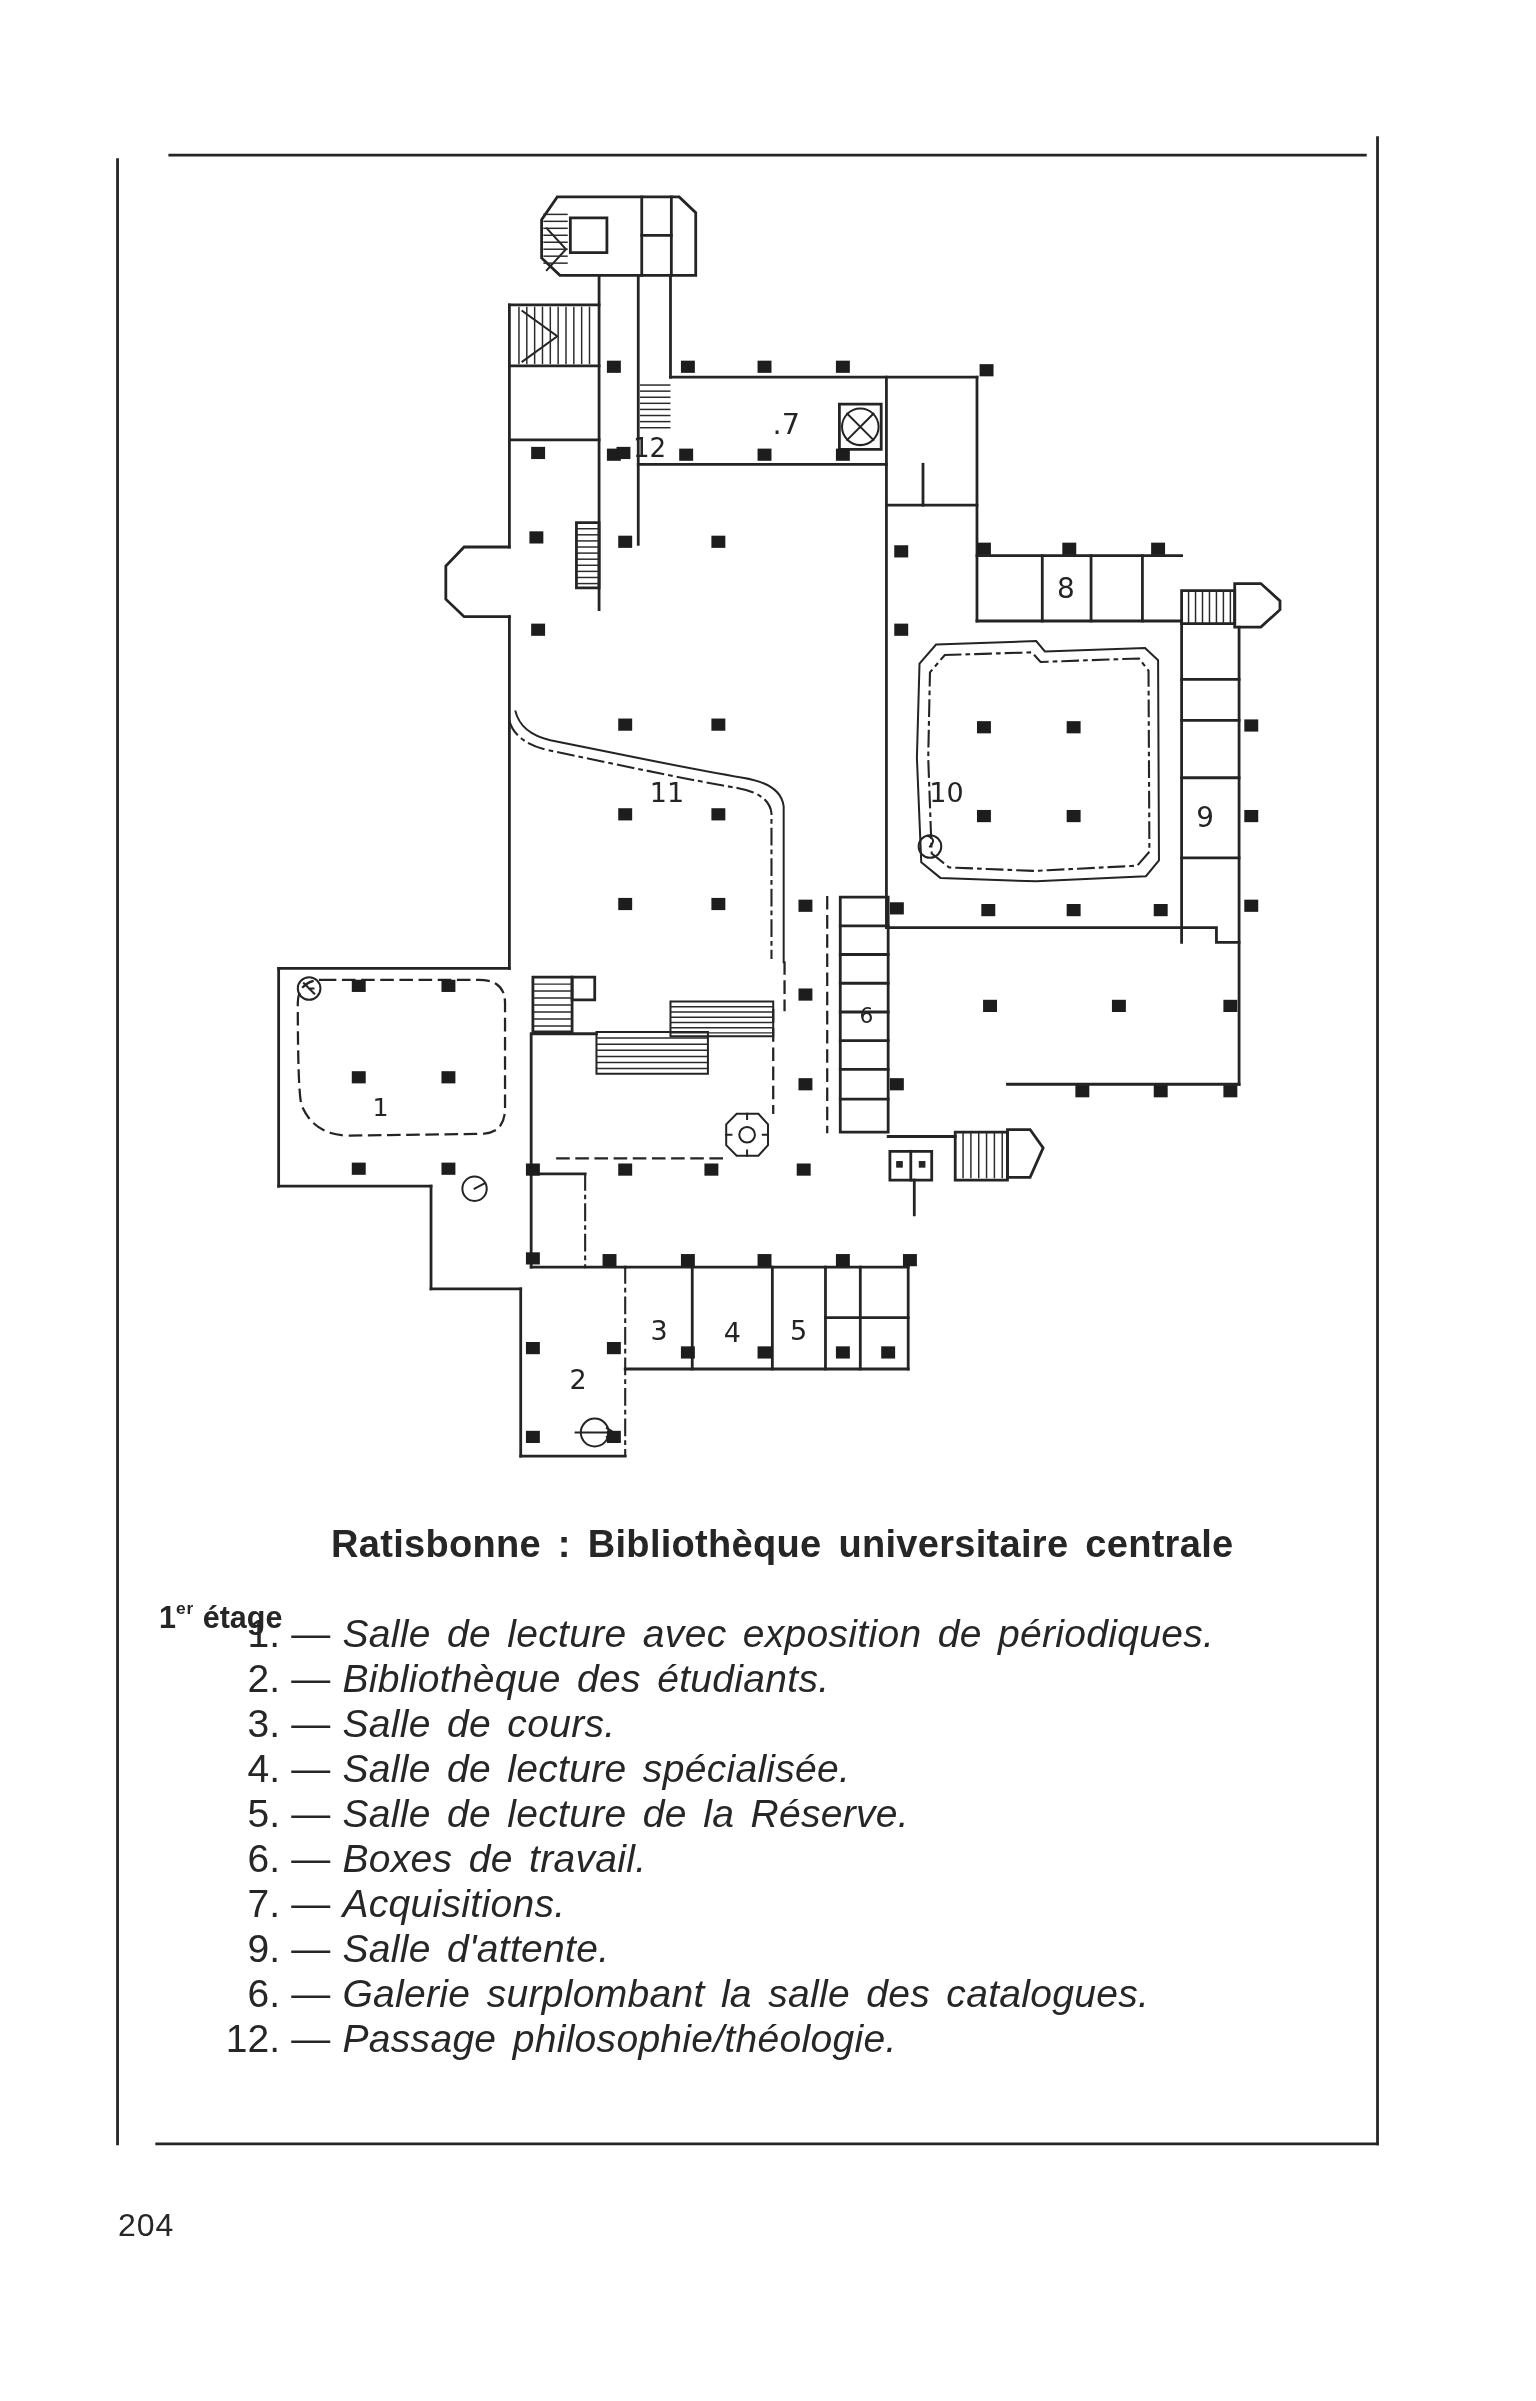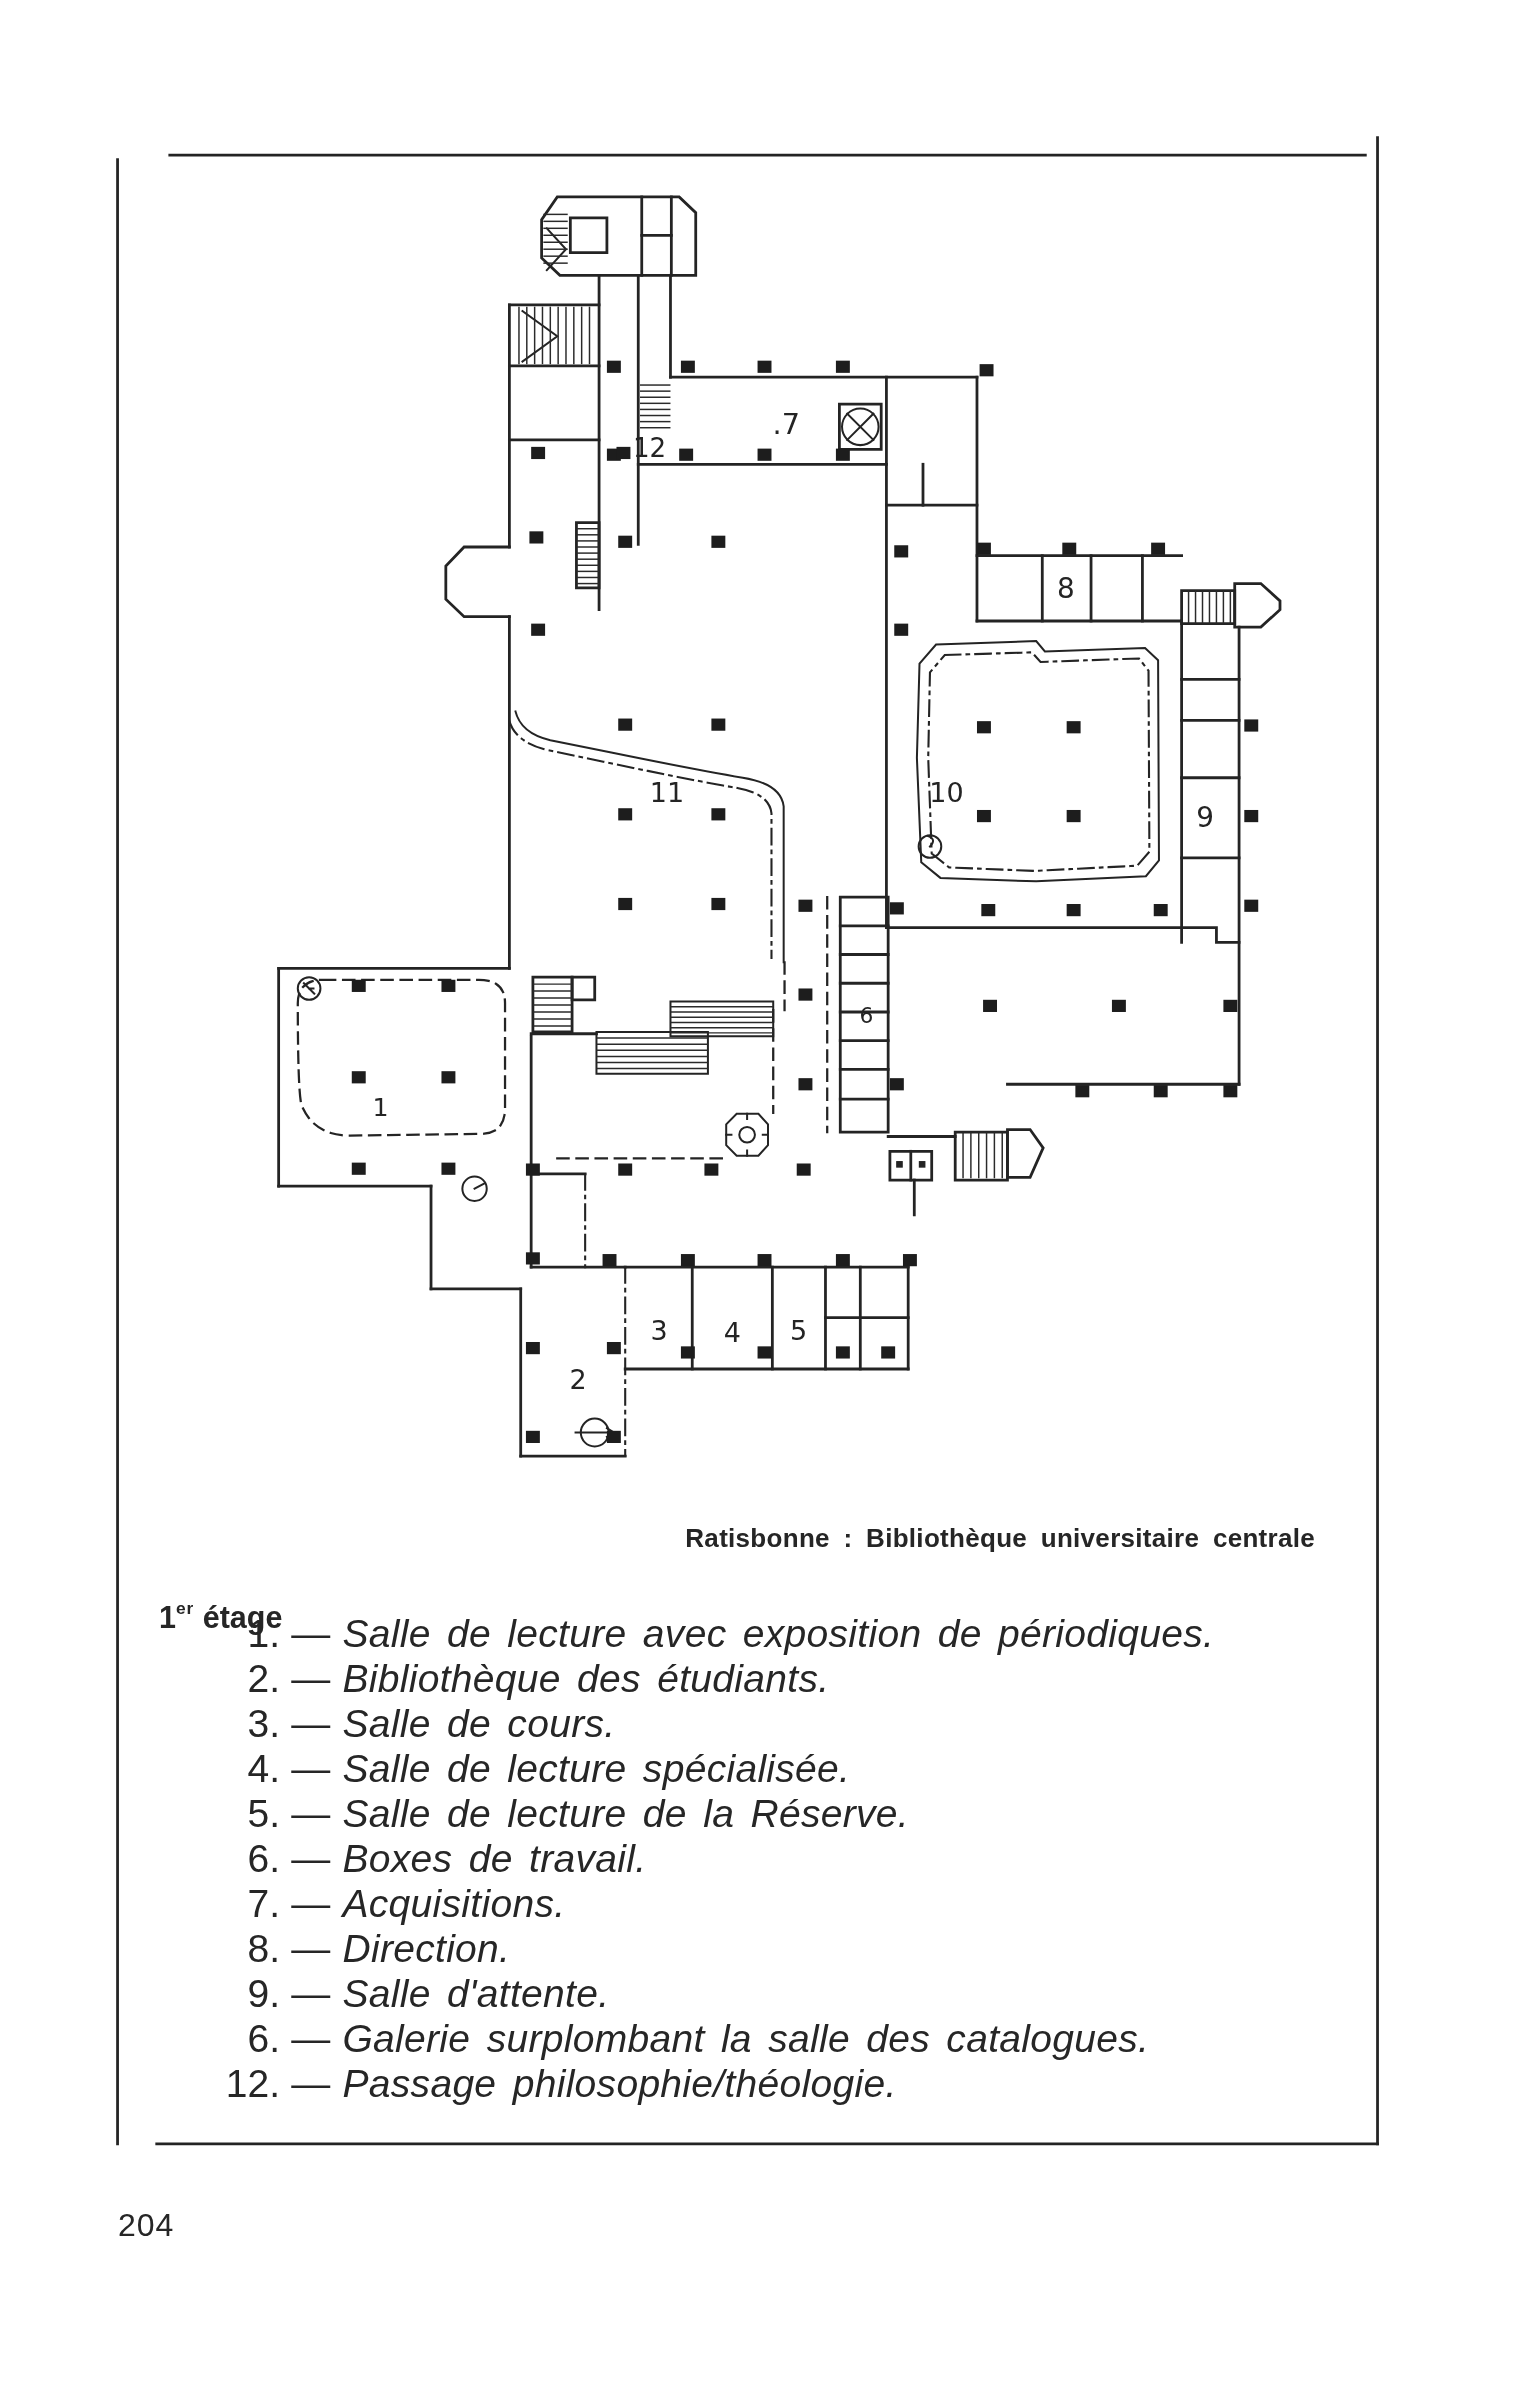--- a/index.html
+++ b/index.html
@@ -9,22 +9,22 @@
   .ink{stroke:#242424;fill:none;stroke-linecap:square;}
   .w {stroke-width:3.2;}
   .w2{stroke-width:2.3;}
   .thin{stroke-width:1.6;}
   .dash{stroke-dasharray:13 9;stroke-width:2.6;}
   .dashdot{stroke-dasharray:18 7 3 7;stroke-width:2.4;}
   .hatch line{stroke:#2a2a2a;stroke-width:1.7;}
   .colrect{fill:#1d1d1d;}
   .roomnum{fill:#242424;font-family:"DejaVu Sans",sans-serif;}
   .txt{position:absolute;color:#262626;}
-  #fig-title{left:331px;top:1523px;width:984px;text-align:right;
-     font-size:26px;font-weight:bold;letter-spacing:0.3px;word-spacing:6.1px;}
+  #fig-title{left:331px;top:1523px;width:984px;text-align:left;
+     font-size:38px;font-weight:bold;letter-spacing:0.3px;word-spacing:6.1px;}
   #floor-label{left:159px;top:1557px;font-size:30.5px;font-weight:bold;margin-top:43px;}
   #floor-label sup{font-size:17.4px;position:relative;top:-2.6px;letter-spacing:0.9px;}
   #legend{left:207px;top:1612px;width:1028px;}
   .lrow{height:45px;white-space:nowrap;font-size:39px;}
   .lnum{display:inline-block;width:73px;text-align:right;}
   .ldash{display:inline-block;margin:0 12.2px 0 11.3px;}
   .ltext{font-style:italic;letter-spacing:0.3px;word-spacing:5.2px;}
   #page-number{left:118px;top:2207px;font-size:32px;letter-spacing:0.9px;}
 </style>
 </head>
@@ -354,20 +354,19 @@
 </div>
 
 <div id="legend" class="txt">
   <div class="lrow"><span class="lnum">1.</span><span class="ldash">—</span><span class="ltext">Salle de lecture avec exposition de périodiques.</span></div>
   <div class="lrow"><span class="lnum">2.</span><span class="ldash">—</span><span class="ltext">Bibliothèque des étudiants.</span></div>
   <div class="lrow"><span class="lnum">3.</span><span class="ldash">—</span><span class="ltext">Salle de cours.</span></div>
   <div class="lrow"><span class="lnum">4.</span><span class="ldash">—</span><span class="ltext">Salle de lecture spécialisée.</span></div>
   <div class="lrow"><span class="lnum">5.</span><span class="ldash">—</span><span class="ltext">Salle de lecture de la Réserve.</span></div>
   <div class="lrow"><span class="lnum">6.</span><span class="ldash">—</span><span class="ltext">Boxes de travail.</span></div>
   <div class="lrow"><span class="lnum">7.</span><span class="ldash">—</span><span class="ltext">Acquisitions.</span></div>
-  <div class="lrow"><span class="lnum">8.</span><span class="ldash">—</span><span class="ltext">Direction.</span></div>
   <div class="lrow"><span class="lnum">9.</span><span class="ldash">—</span><span class="ltext">Salle d'attente.</span></div>
   <div class="lrow"><span class="lnum">6.</span><span class="ldash">—</span><span class="ltext">Galerie surplombant la salle des catalogues.</span></div>
   <div class="lrow"><span class="lnum">12.</span><span class="ldash">—</span><span class="ltext">Passage philosophie/théologie.</span></div>
 </div>
 
 <div id="page-number" class="txt">204</div>
 
 
 </body></html>

